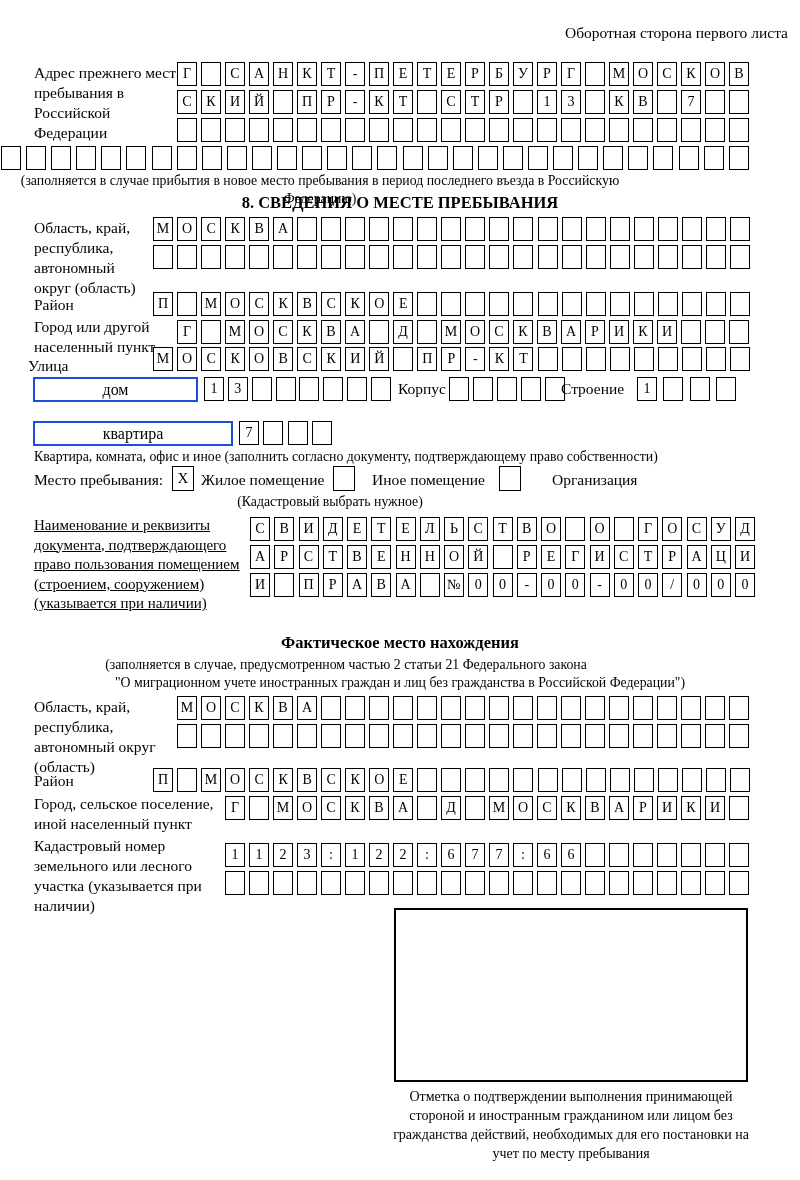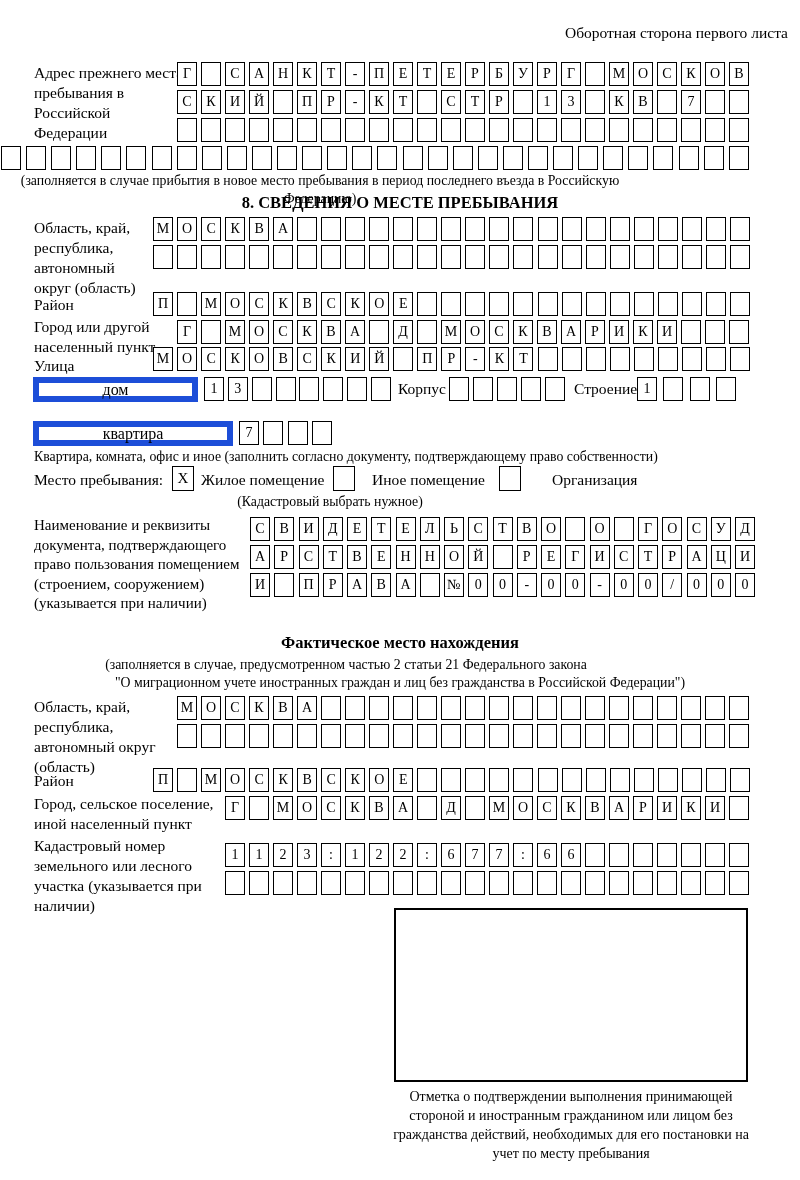--- a/index.html
+++ b/index.html
@@ -16,21 +16,21 @@
   .heading { position:absolute; left:0; width:800px; text-align:center; font-weight:bold; font-size:16.5px; }
   .caption { position:absolute; font-size:13.8px; line-height:18px; }
   .caption.center { text-align:center; }
   .boxrow { position:absolute; display:flex; justify-content:space-between; height:24px; }
   .cell {
     box-sizing:border-box; flex:0 0 auto; width:20px; height:24px;
     border:1.8px solid #000; display:flex; align-items:center; justify-content:center;
     font-size:14px; background:#fff;
   }
   .widebox {
-    position:absolute; box-sizing:border-box; height:25px; border:6px solid #1d4ed8;
+    position:absolute; box-sizing:border-box; height:25px; border:2px solid #1d4ed8;
     display:flex; align-items:center; justify-content:center; font-size:16px; background:#fff;
   }
   .checkbox {
     position:absolute; box-sizing:border-box; width:22px; height:25px; border:1.8px solid #000;
     display:flex; align-items:center; justify-content:center; font-size:15px; background:#fff;
   }
   .bigbox { position:absolute; box-sizing:border-box; border:2px solid #000; background:#fff; }
 
   
   .l-prev   { left:34px;  top:63px;  width:152px; }
@@ -42,45 +42,45 @@
   .h-s2     { top:193px; }
 
   
   .l-region { left:34px;  top:218px; width:118px; }
   .r-region1{ left:153px; top:217px; width:597px; }
   .r-region2{ left:153px; top:245px; width:597px; }
   .l-district{ left:34px; top:295px; }
   .r-district{ left:153px; top:292px; width:597px; }
   .l-city   { left:34px;  top:317px; width:152px; }
   .r-city   { left:177px; top:320px; width:572px; }
-  .l-street { left:34px;  top:356px; }
+  .l-street { left:28px;  top:356px; }
   .r-street { left:153px; top:347px; width:597px; }
 
   .wb-house { left:33px;  top:377px; width:165px; }
   .r-house  { left:204px; top:377px; width:187px; }
   .l-korpus { left:398px; top:379px; }
   .r-korpus { left:449px; top:377px; width:116px; }
-  .l-stroenie{ left:574px; top:379px; }
+  .l-stroenie{ left:561px; top:379px; }
   .r-stroenie{ left:637px; top:377px; width:99px; }
   .c-house  { left:34px;  top:404px; width:740px; }
 
   .wb-apt   { left:33px;  top:421px; width:200px; }
   .r-apt    { left:239px; top:421px; width:93px; }
   .c-apt    { left:34px;  top:448px; width:740px; }
 
   .l-stay   { left:34px;  top:470px; }
   .cb1      { left:172px; top:466px; }
   .l-opt1   { left:201px; top:470px; }
   .cb2      { left:333px; top:466px; }
   .l-opt2   { left:372px; top:470px; }
   .cb3      { left:499px; top:466px; }
   .l-opt3   { left:552px; top:470px; }
   .c-stay   { left:0;     top:493px; width:660px; }
 
-  .l-doc    { left:34px;  top:516px; width:222px; font-size:15px; line-height:19.5px; }
+  .l-doc    { left:34px;  top:516px; width:222px; font-size:15px; line-height:19.5px;text-decoration:underline; }
   .r-doc1   { left:250px; top:517px; width:505px; }
   .r-doc2   { left:250px; top:545px; width:505px; }
   .r-doc3   { left:250px; top:573px; width:505px; }
 
   
   .h-fact   { top:633px; }
   .c-fact1  { left:0; top:656px; width:692px; }
   .c-fact2  { left:0; top:674px; width:800px; }
   .l-fregion{ left:34px;  top:697px; width:158px; }
   .r-fregion1{ left:177px; top:696px; width:572px; }

